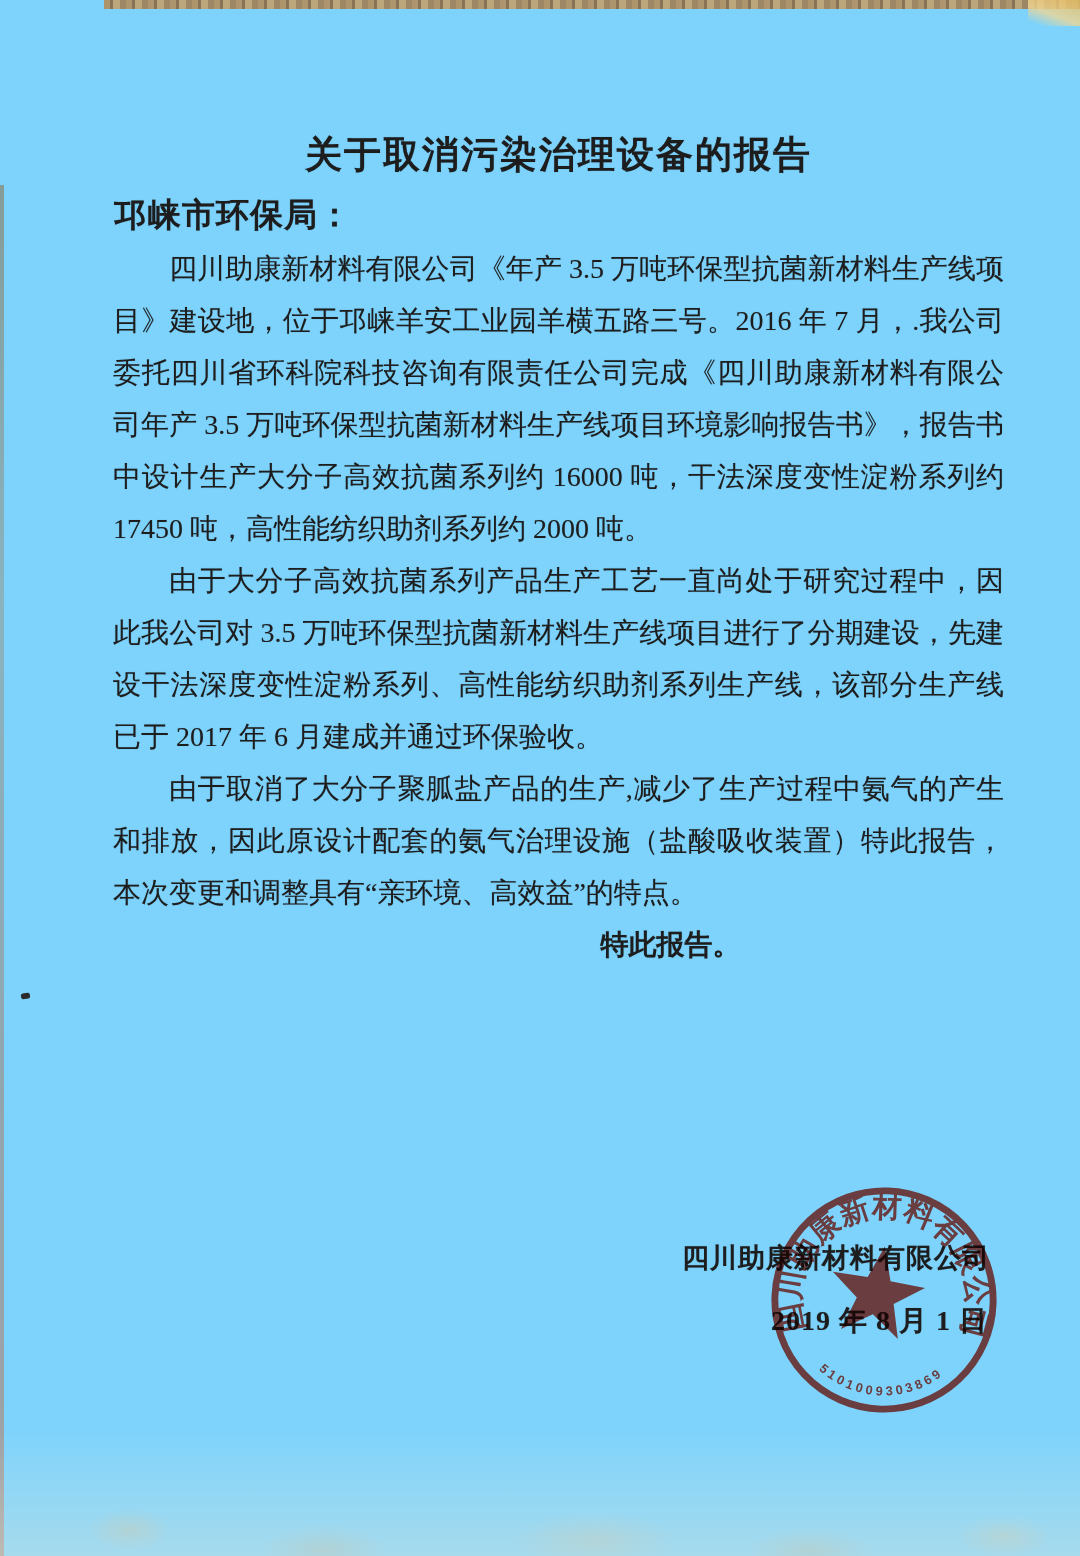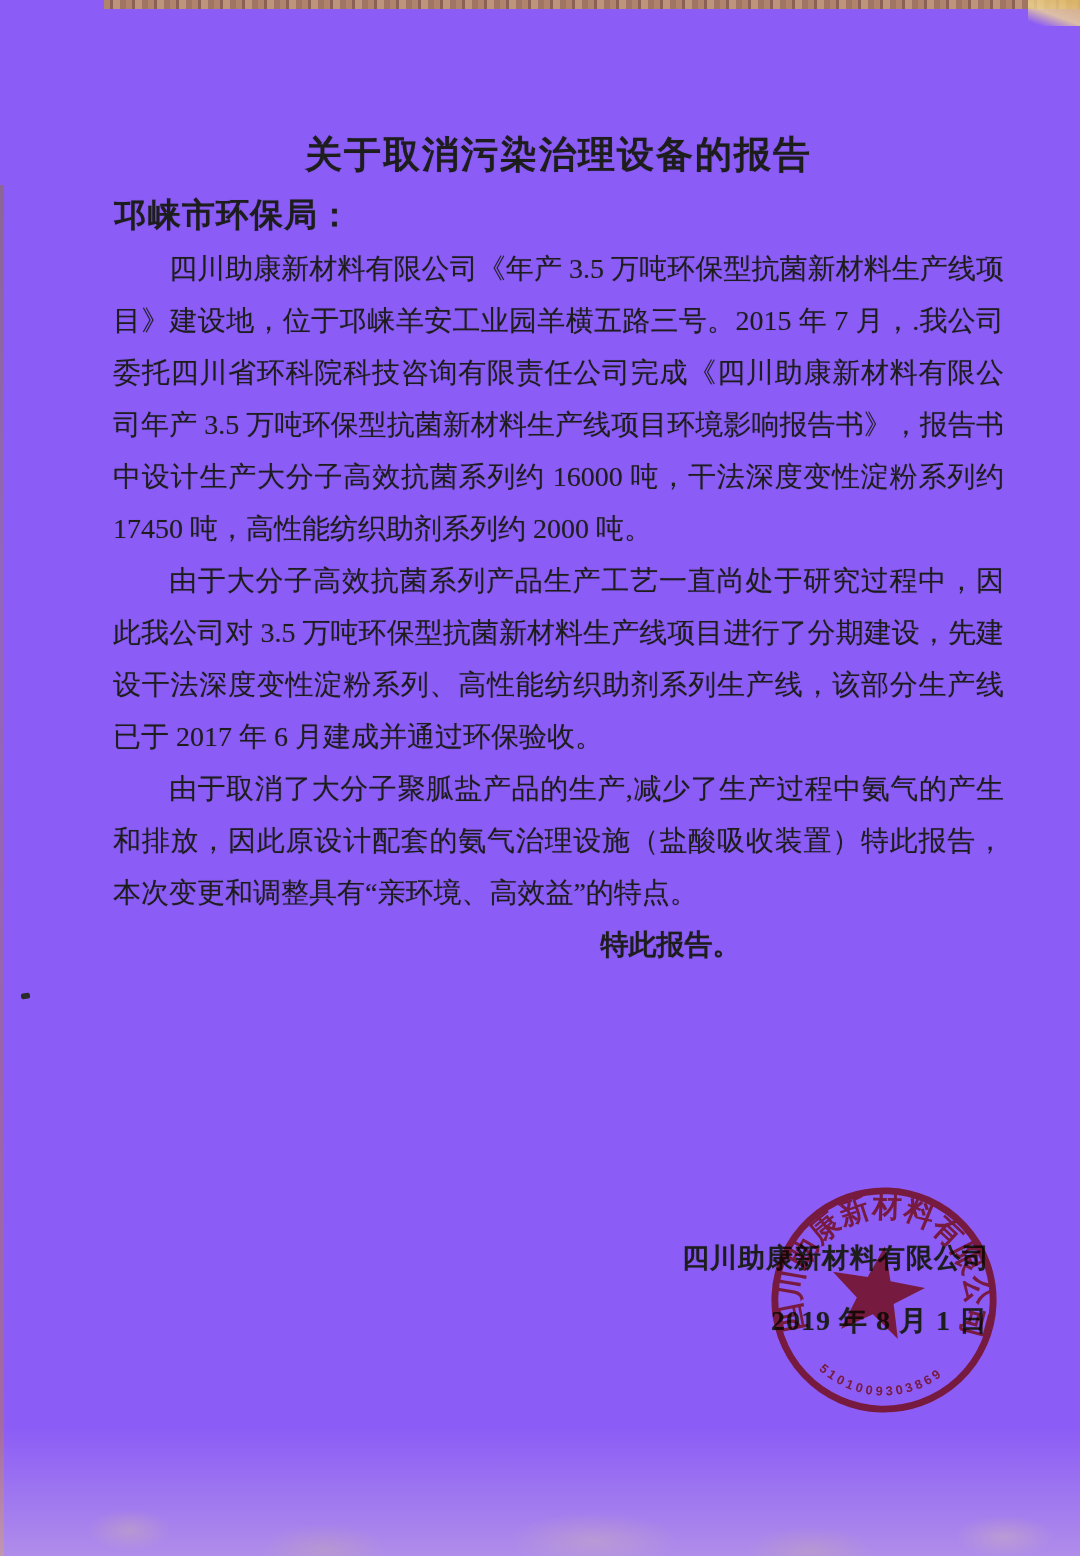--- a/index.html
+++ b/index.html
@@ -5,21 +5,21 @@
   html, body {
     margin: 0;
     padding: 0;
     background: #e8e8e8;
   }
   .page {
     position: relative;
     width: 1080px;
     height: 1556px;
     margin: 0 auto;
-    background: #8b5cf6;
+    background: #7dd3fc;
     overflow: hidden;
     font-family: "Liberation Serif", "DejaVu Serif", serif;
     color: #1d1d1d;
   }
   
   .top-edge-texture {
     position: absolute;
     left: 104px; right: 0; top: 0;
     height: 9px;
     background: repeating-linear-gradient(90deg,
@@ -139,21 +139,21 @@
   <div class="corner-texture"></div>
   <div class="left-edge-texture"></div>
   <div class="bottom-texture"></div>
   <div class="scan-dot"></div>
 
   <div class="doc-title">关于取消污染治理设备的报告</div>
 
   <div class="salutation">邛崃市环保局：</div>
 
   <div class="body-text">
-    <p>四川助康新材料有限公司《年产 3.5 万吨环保型抗菌新材料生产线项目》建设地，位于邛崃羊安工业园羊横五路三号。2015 年 7 月，.我公司委托四川省环科院科技咨询有限责任公司完成《四川助康新材料有限公司年产 3.5 万吨环保型抗菌新材料生产线项目环境影响报告书》，报告书中设计生产大分子高效抗菌系列约 16000 吨，干法深度变性淀粉系列约 17450 吨，高性能纺织助剂系列约 2000 吨。</p>
+    <p>四川助康新材料有限公司《年产 3.5 万吨环保型抗菌新材料生产线项目》建设地，位于邛崃羊安工业园羊横五路三号。2016 年 7 月，.我公司委托四川省环科院科技咨询有限责任公司完成《四川助康新材料有限公司年产 3.5 万吨环保型抗菌新材料生产线项目环境影响报告书》，报告书中设计生产大分子高效抗菌系列约 16000 吨，干法深度变性淀粉系列约 17450 吨，高性能纺织助剂系列约 2000 吨。</p>
     <p>由于大分子高效抗菌系列产品生产工艺一直尚处于研究过程中，因此我公司对 3.5 万吨环保型抗菌新材料生产线项目进行了分期建设，先建设干法深度变性淀粉系列、高性能纺织助剂系列生产线，该部分生产线已于 2017 年 6 月建成并通过环保验收。</p>
     <p>由于取消了大分子聚胍盐产品的生产,减少了生产过程中氨气的产生和排放，因此原设计配套的氨气治理设施（盐酸吸收装置）特此报告，本次变更和调整具有“亲环境、高效益”的特点。</p>
     <p class="closing">特此报告。</p>
   </div>
 
   <div class="signature-line">四川助康新材料有限公司</div>
 
   <div class="date-line">2019 年 8 月 1 日</div>
 
   <div class="stamp">

